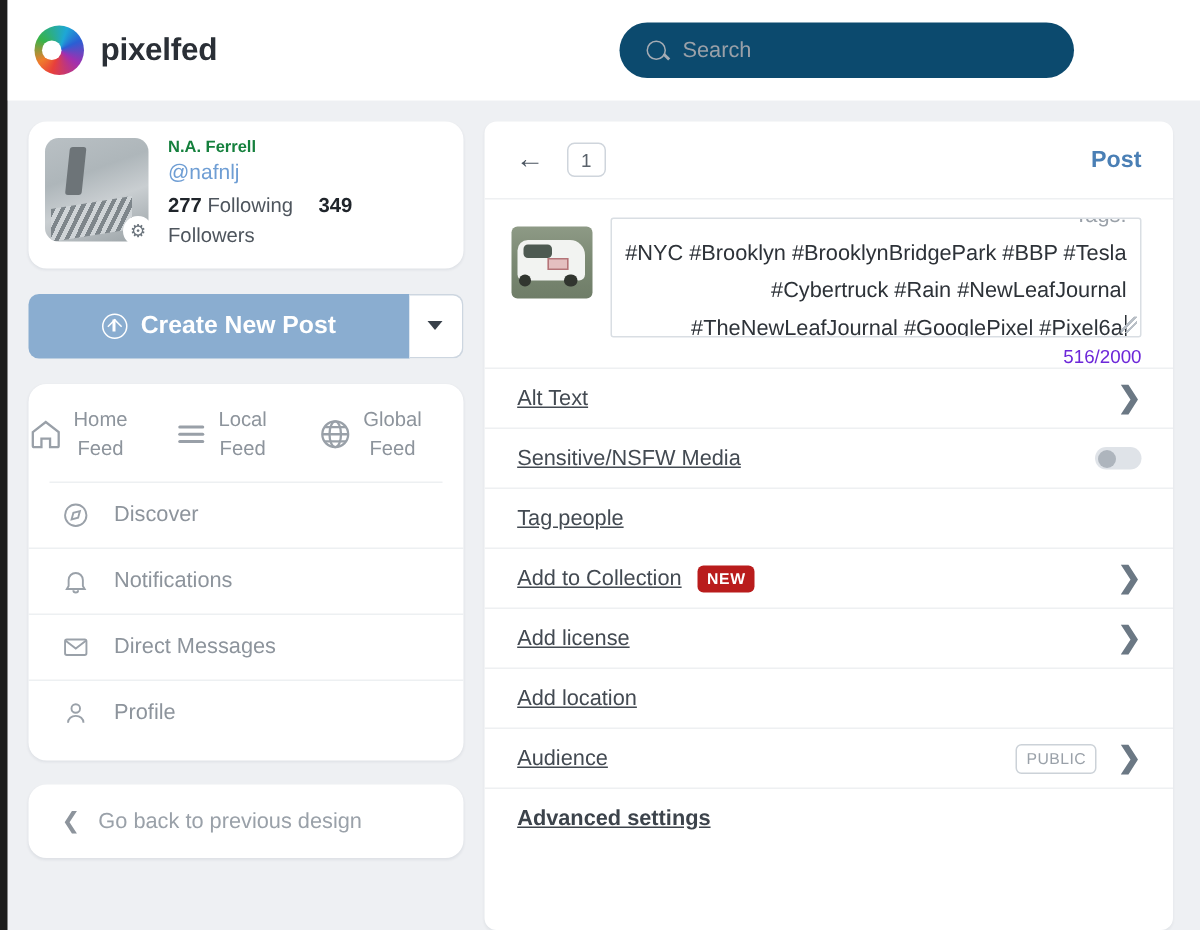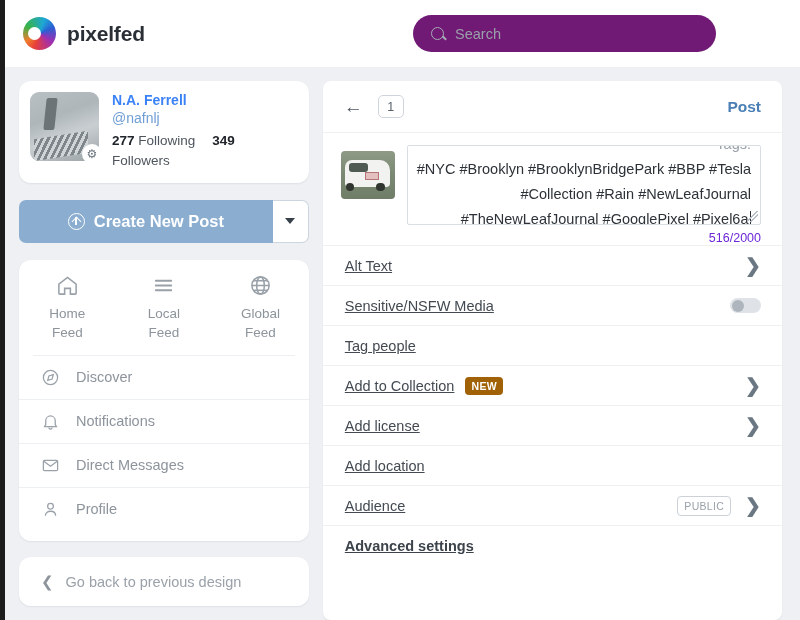--- a/index.html
+++ b/index.html
@@ -43,21 +43,21 @@
   }
   .brand-name {
     font-size: 21px; font-weight: bold; color: #2a2f36; letter-spacing: -0.2px;
   }
   .search-wrap {
     position: absolute; left: 408px; top: 15px;
     width: 303px; height: 37px;
   }
   .search-box {
     width: 100%; height: 100%;
-    background: #701a75;
+    background: #0c4a6e;
     border-radius: 19px;
     display: flex; align-items: center;
     padding-left: 18px; gap: 11px;
     border: none;
   }
   .search-text { font-size: 14.5px; color: #9aa0a8; }
   .mag {
     width: 13px; height: 13px; border: 1.6px solid #a6acb4;
     border-radius: 50%; position: relative; flex: none;
   }
@@ -96,21 +96,21 @@
       #7e868b 0 3px, #cfd4d7 3px 6px);
     transform: skewY(-9deg);
   }
   .gear-badge {
     position: absolute; right: -3px; bottom: -3px;
     width: 20px; height: 20px; border-radius: 50%;
     background: #ffffff;
     display: flex; align-items: center; justify-content: center;
     color: #6c757d; font-size: 12px; line-height: 1;
   }
-  .p-name { font-size: 14px; font-weight: bold; color: #3b82f6; }
+  .p-name { font-size: 11px; font-weight: bold; color: #15803d; }
   .p-handle { font-size: 14px; color: #6f9ed4; margin-top: 2px; }
   .p-stats {
     font-size: 13.5px; color: #4e555d; margin-top: 5px;
     line-height: 1.5; max-width: 146px;
   }
   .p-stats b { color: #20252b; }
   .p-stats .gap { display: inline-block; width: 17px; }
   
   .create-row { display: flex; margin-top: 17px; height: 43px; }
   .create-btn {
@@ -145,21 +145,21 @@
   }
   .caret-d {
     width: 0; height: 0;
     border-left: 5px solid transparent; border-right: 5px solid transparent;
     border-top: 6px solid #38404a;
   }
   
   .nav-card { margin-top: 17px; padding: 14px 0 10px; }
   .feeds { display: flex; }
   .feed {
-    flex: 1; display: flex; flex-direction: column;
+    flex: 1; display: flex; 
     align-items: center; gap: 7px; cursor: pointer;
     padding-bottom: 9px;
   }
   .feed-label {
     font-size: 13.5px; color: #8d949c; text-align: center;
     line-height: 1.45; font-weight: 500;
   }
   .ico { width: 23px; height: 23px; color: #99a0a8; }
   .divider { height: 1px; background: #edf0f2; margin: 3px 14px 0; }
   .nav-item {
@@ -256,21 +256,21 @@
     padding: 0 21px 0 22px; border-top: 1px solid #eef0f2;
     cursor: pointer;
   }
   .opt-label { font-size: 14.5px; color: #434a52; text-decoration: underline; }
   .opt-row.bold .opt-label { font-weight: bold; color: #3c434b; }
   .chev-r {
     margin-left: auto; color: #6b7884; font-size: 19px; line-height: 1;
     font-weight: bold;
   }
   .badge-new {
-    margin-left: 11px; background: #a16207; color: #ffffff;
+    margin-left: 11px; background: #b91c1c; color: #ffffff;
     font-size: 10.5px; font-weight: bold; letter-spacing: .4px;
     padding: 3px 6px; border-radius: 4px;
   }
   .toggle {
     margin-left: auto; width: 31px; height: 15px; border-radius: 8px;
     background: #dfe3e8; position: relative;
   }
   .toggle .knob {
     position: absolute; left: 1.5px; top: 1.5px;
     width: 12px; height: 12px; border-radius: 50%; background: #aeb5bd;
@@ -415,21 +415,21 @@
               <div class="win"></div>
               <div class="decal"></div>
             <div class="w1"></div>
               <div class="w2"></div>
           </div>
           <div class="ta-wrap">
             <div class="textarea">
               <div class="ta-clip">
                 <div class="ta-line ta-faint">Tags:</div>
                 <div class="ta-line">#NYC #Brooklyn #BrooklynBridgePark #BBP #Tesla</div>
-                <div class="ta-line">#Collection #Rain #NewLeafJournal</div>
+                <div class="ta-line">#Cybertruck #Rain #NewLeafJournal</div>
                 <div class="ta-line"><span>#TheNewLeafJournal #GooglePixel #Pixel6a</span><span class="caret-bar"></span></div>
               </div>
               <div class="resize-grip"></div>
             </div>
           </div>
         </div>
 
         <div class="counter">516/2000</div>
 
         <div class="opt-row">

